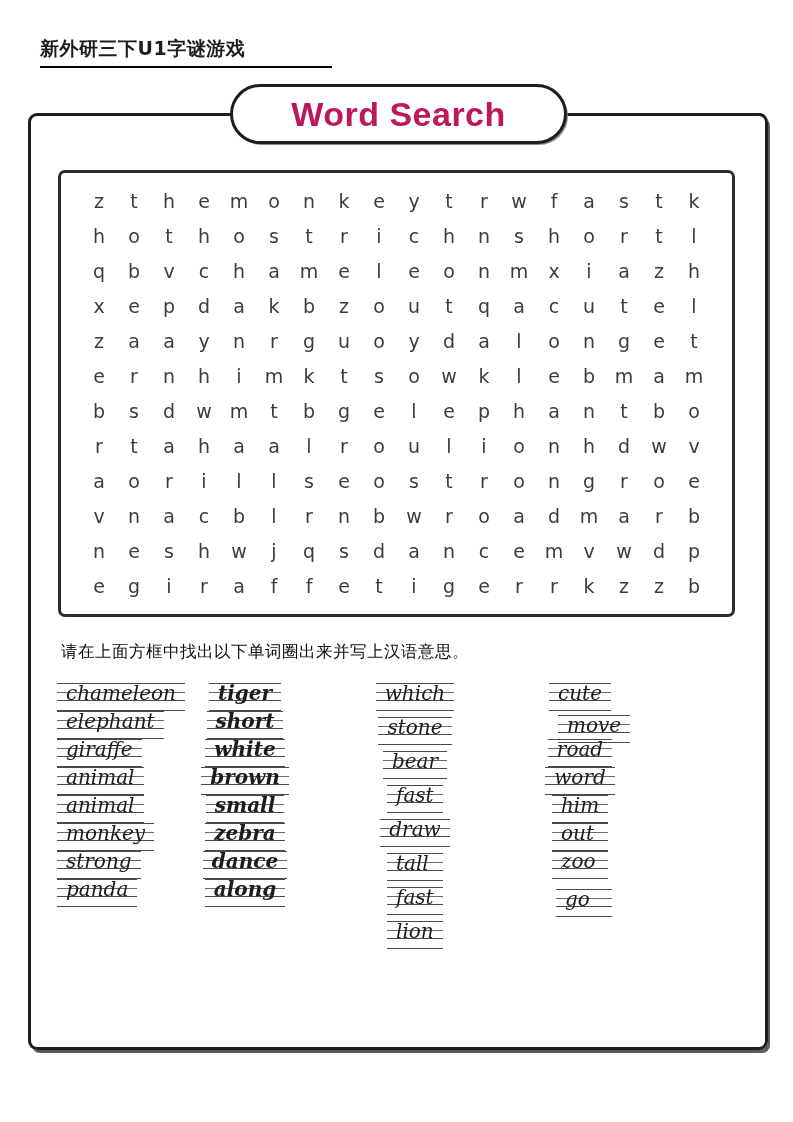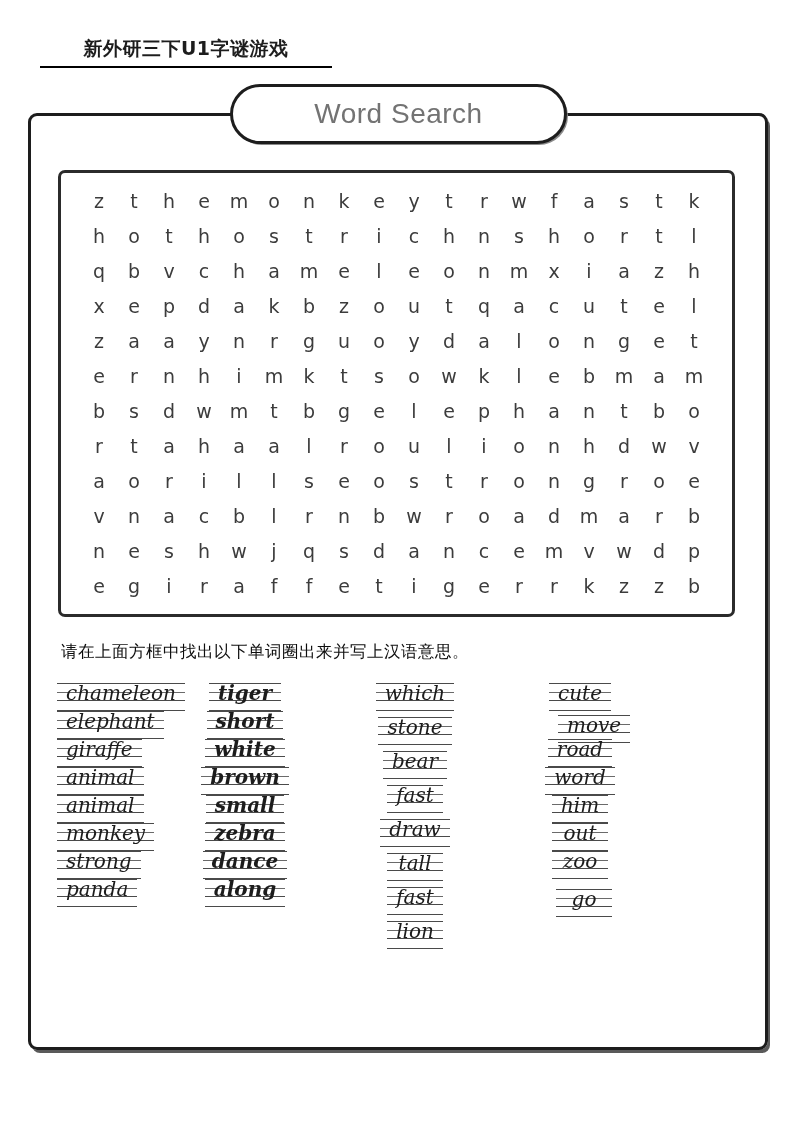--- a/index.html
+++ b/index.html
@@ -1,18 +1,18 @@
 <!DOCTYPE html>
 <html><head>
 <meta charset="utf-8">
 <style>
   html,body{margin:0;padding:0;background:#ffffff;}
   .page{
     position:relative;width:781px;height:1122px;background:#ffffff;overflow:hidden;
-    font-family:"Liberation Sans",sans-serif;color:#1d1d1d;text-align:center;
+    font-family:"Liberation Sans",sans-serif;color:#1d1d1d;
   }
   
   .doc-title{
     position:absolute;left:40px;top:36px;width:292px;
     font-size:19px;font-weight:bold;letter-spacing:.5px;
     padding-bottom:4px;border-bottom:2px solid #000;
     font-family:"DejaVu Sans",sans-serif;
   }
   
   .outer-box{
@@ -21,21 +21,21 @@
     box-shadow:3px 4px 0 -1px #5a5a5a;
     background:transparent;
   }
   
   .pill{
     position:absolute;left:230px;top:84px;width:337px;height:60px;
     box-sizing:border-box;background:#fff;border:3px solid #1d1d1d;border-radius:31px;
     display:flex;align-items:center;justify-content:center;z-index:3;
     box-shadow:2px 2px 0 -1px #8a8a8a;
   }
-  .pill span{font-size:28px;font-weight:normal;letter-spacing:.5px;color:#737373;}
+  .pill span{font-size:34px;font-weight:bold;letter-spacing:.5px;color:#be185d;}
   
   .grid-box{
     position:absolute;left:58px;top:170px;width:677px;height:447px;
     box-sizing:border-box;border:3px solid #2b2b2b;border-radius:7px;background:#fff;
     display:flex;align-items:center;justify-content:center;z-index:2;
   }
   .letter-grid{display:grid;grid-template-columns:repeat(18,35px);grid-auto-rows:35px;}
   .cell{
     display:flex;align-items:center;justify-content:center;
     font-family:"DejaVu Sans",sans-serif;font-size:19px;color:#3c3c3c;

